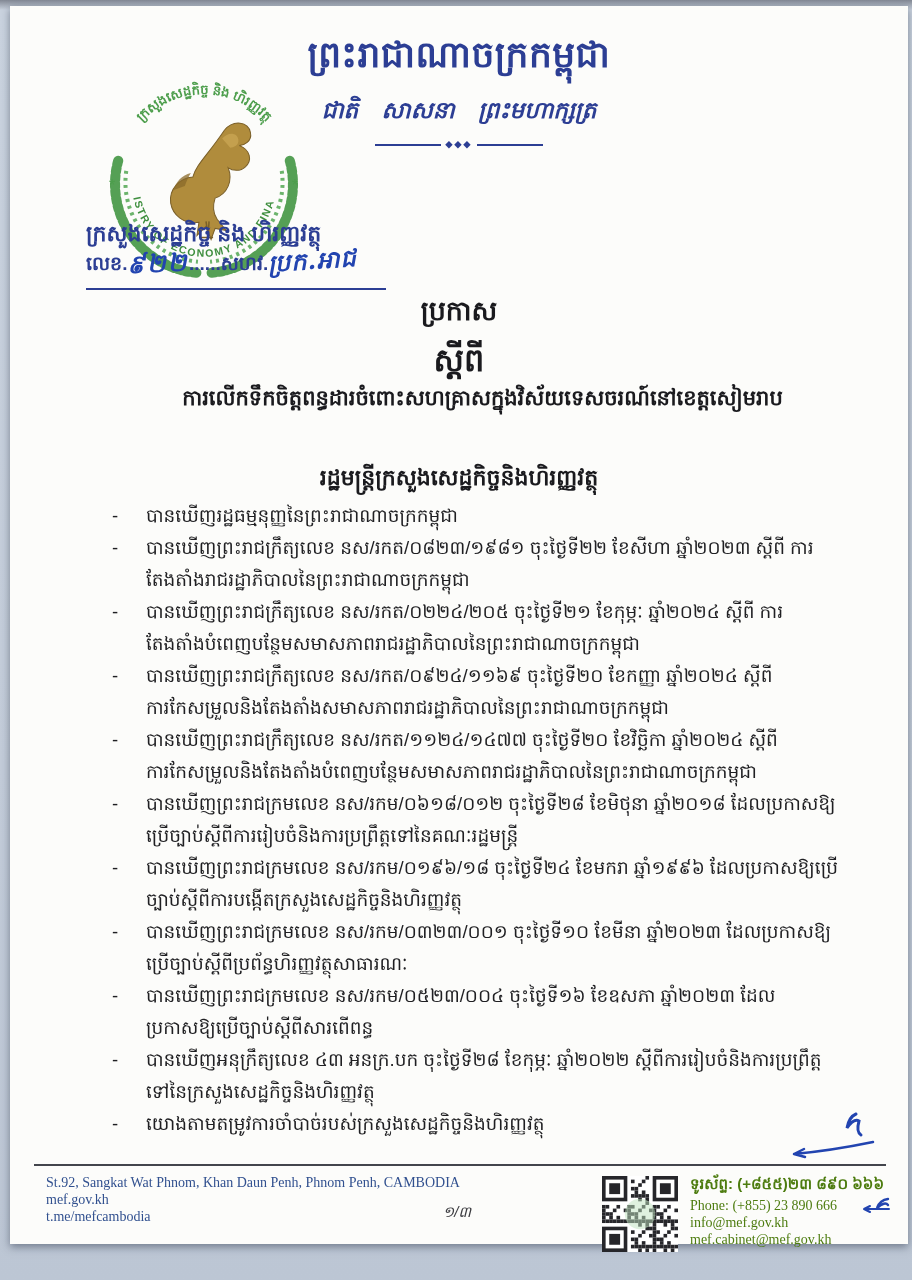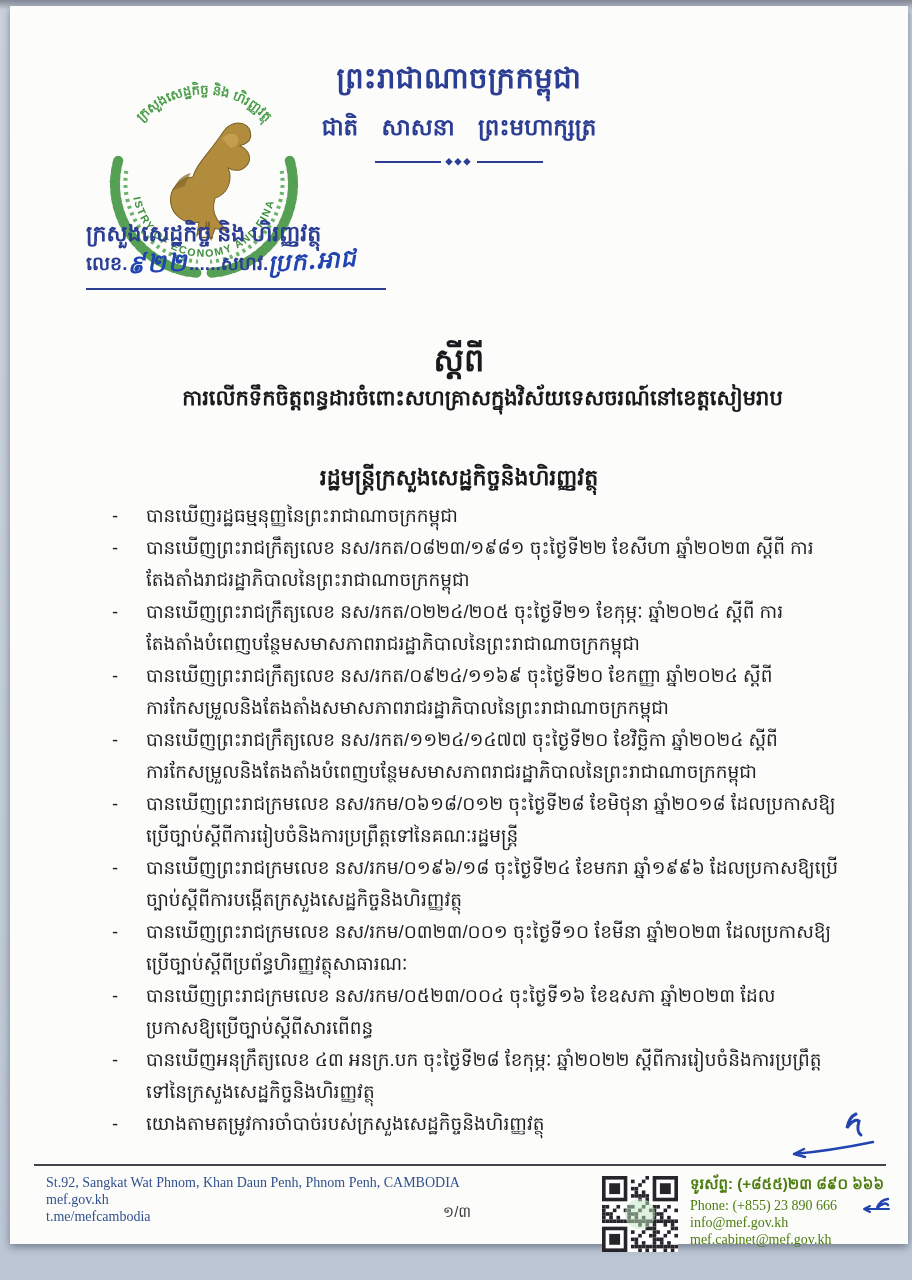--- a/index.html
+++ b/index.html
@@ -7,22 +7,22 @@
     width:912px;height:1280px;overflow:hidden;position:relative;
     background:linear-gradient(180deg,#828894 0px,#cad3df 10px,#c3ccd9 60%,#bcc6d4 100%);
     font-family:"Liberation Sans",sans-serif;
   }
   .page{
     position:absolute;inset:6px 4px 36px 10px;background:#fcfcfa;
     box-shadow:0 3px 8px rgba(40,50,70,.5);
   }
   
   .hdr{position:absolute;left:0;right:0;top:26px;text-align:center;color:#2c3e94;font-weight:bold;}
-  .hdr-l1{font-size:29px;letter-spacing:.5px;margin-top:28px;}
-  .hdr-l2{font-size:23px;margin-top:11px;word-spacing:17px;}
+  .hdr-l1{font-size:36px;letter-spacing:.5px;}
+  .hdr-l2{font-size:23px;margin-top:11px;word-spacing:17px;font-style:italic;}
   .hdr-div{margin-top:11px;display:flex;align-items:center;justify-content:center;gap:5px;color:#2c3e94;}
   .hdr-div .ln{width:66px;height:2px;background:#2c3e94;}
   .hdr-div .orn{font-size:9px;letter-spacing:2px;line-height:9px;}
   
   .seal{position:absolute;left:78px;top:74px;width:232px;height:212px;}
   
   .min-name{position:absolute;left:76px;top:214px;font-size:22px;font-weight:bold;color:#2c3e94;white-space:nowrap;}
   .num-line{position:absolute;left:76px;top:240px;width:300px;border-bottom:2px solid #2c3e94;
             padding-bottom:6px;font-size:19px;color:#2c3e94;font-weight:bold;white-space:nowrap;}
   .hand{font-family:"DejaVu Serif",serif;font-style:italic;color:#2244b0;display:inline-block;}
@@ -38,21 +38,21 @@
   
   .refs{position:absolute;left:102px;top:494px;width:728px;font-size:18.5px;line-height:32px;color:#1f1f22;}
   .ref-item{display:flex;align-items:flex-start;}
   .ref-dash{width:26px;flex:none;}
   .ref-text{flex:1;margin-left:8px;}
   
   .f-rule{position:absolute;left:24px;right:22px;top:1158px;height:2px;background:#43454c;}
   .f-left{position:absolute;left:36px;top:1168px;color:#31508f;}
   .f-addr-km{font-size:15px;font-weight:bold;}
   .f-en{font-family:"Liberation Serif",serif;font-size:14px;margin-top:1px;}
-  .f-page{position:absolute;left:0;right:4px;top:1196px;text-align:center;font-size:15px;color:#3c3c40;}
+  .f-page{position:absolute;left:0;right:4px;top:1196px;text-align:center;font-size:15px;color:#3c3c40;font-style:italic;}
   .f-qr{position:absolute;left:592px;top:1170px;width:76px;height:76px;}
   .f-right{position:absolute;left:680px;top:1168px;color:#4d7c0f;}
   .f-phone-km{font-size:15px;font-weight:bold;white-space:nowrap;}
   .f-row{display:flex;align-items:center;gap:21px;}
   .hand-mark{position:absolute;left:768px;top:1096px;}
 </style>
 </head>
 <body>
 
 <div class="page">
@@ -96,20 +96,21 @@
         <path fill="#c9a552" opacity=".8" d="M128 58c6-7 15-6 16 1 1 6-5 8-8 8z"></path>
       </g>
     </svg>
   </div>
 
   <div class="min-name">ក្រសួងសេដ្ឋកិច្ច និង ហិរញ្ញវត្ថុ</div>
   <div class="num-line">
     <span>លេខ.</span><span class="hand hand-num">៩២២</span><span>......</span><span>សហវ.</span><span class="hand hand-suffix">ប្រក.អាជ</span>
   </div>
 
+  <div class="ctr t-prakas">ប្រកាស</div>
   <div class="ctr t-about">ស្តីពី</div>
   <div class="ctr t-subject">ការលើកទឹកចិត្តពន្ធដារចំពោះសហគ្រាសក្នុងវិស័យទេសចរណ៍នៅខេត្តសៀមរាប</div>
   <div class="ctr sig2">រដ្ឋមន្ត្រីក្រសួងសេដ្ឋកិច្ចនិងហិរញ្ញវត្ថុ</div>
 
   <div class="refs">
       <div class="ref-item">
         <span class="ref-dash">-</span>
         <span class="ref-text">បានឃើញរដ្ឋធម្មនុញ្ញនៃព្រះរាជាណាចក្រកម្ពុជា</span>
       </div>
       <div class="ref-item">

